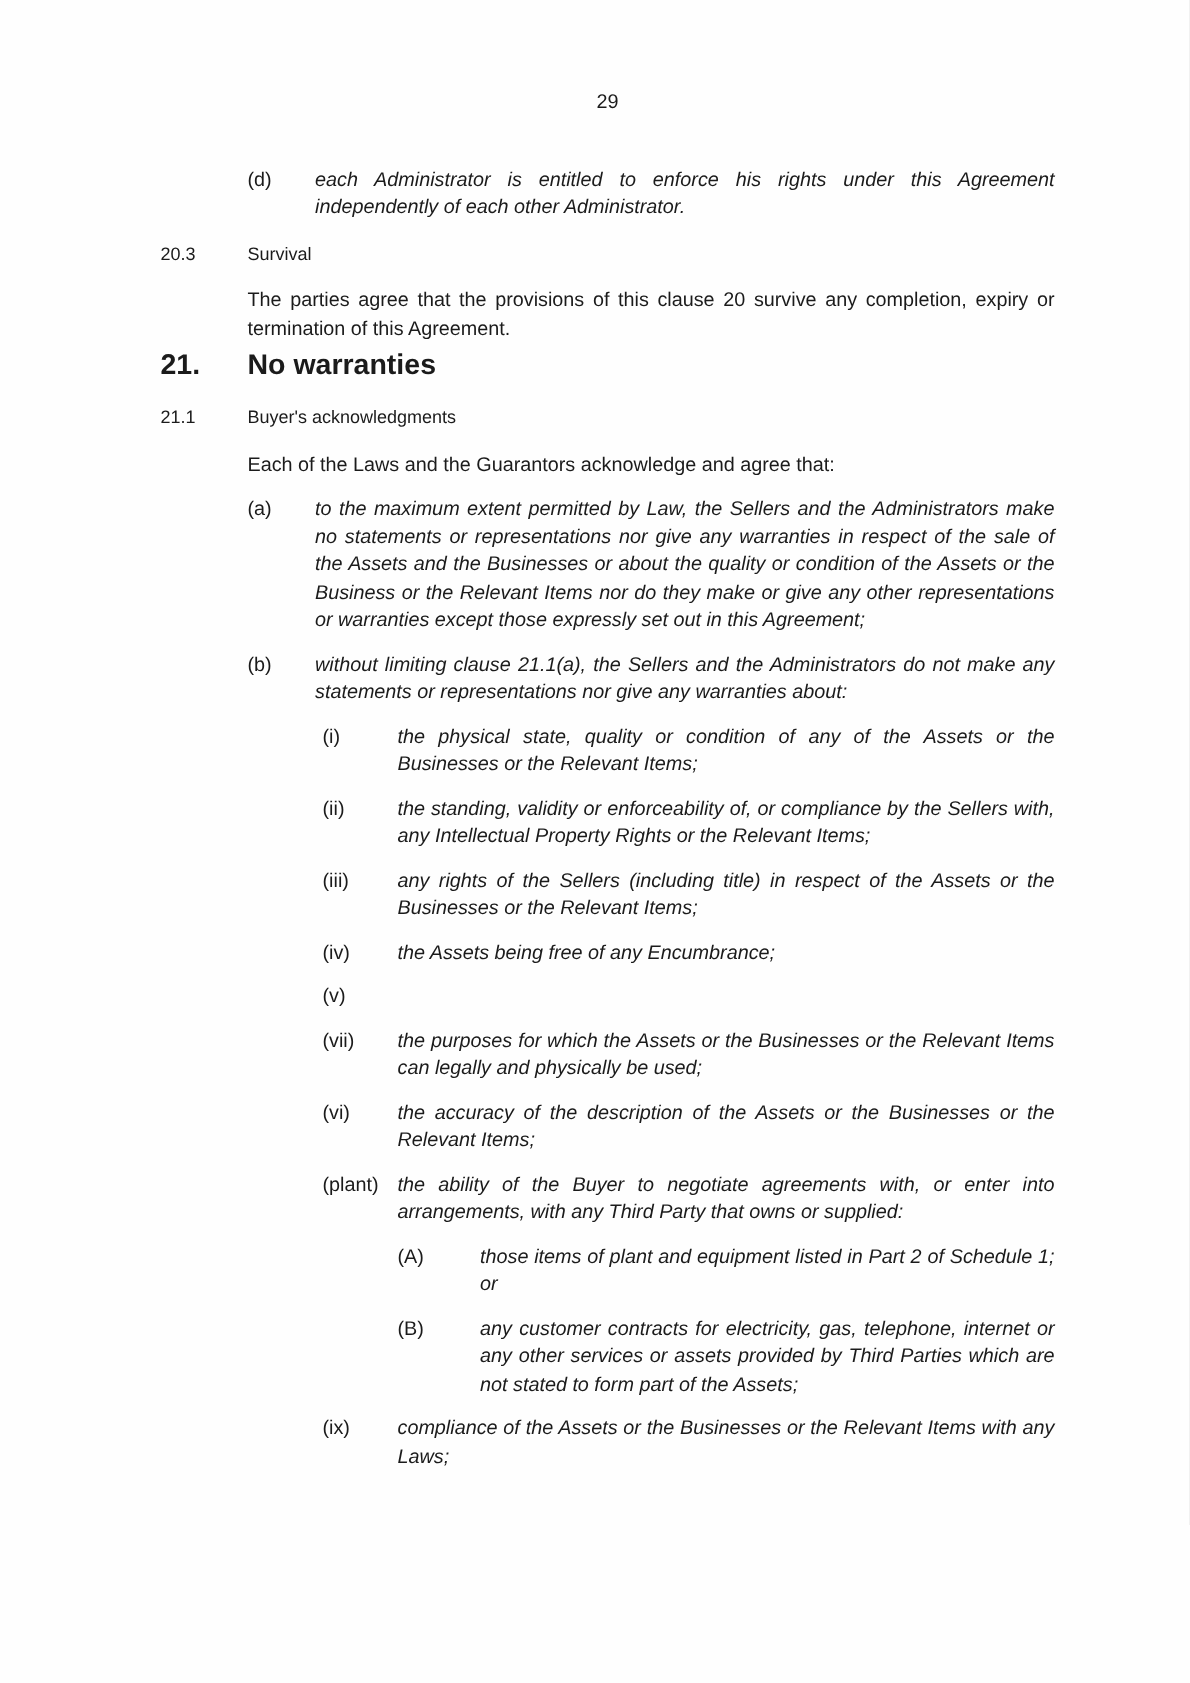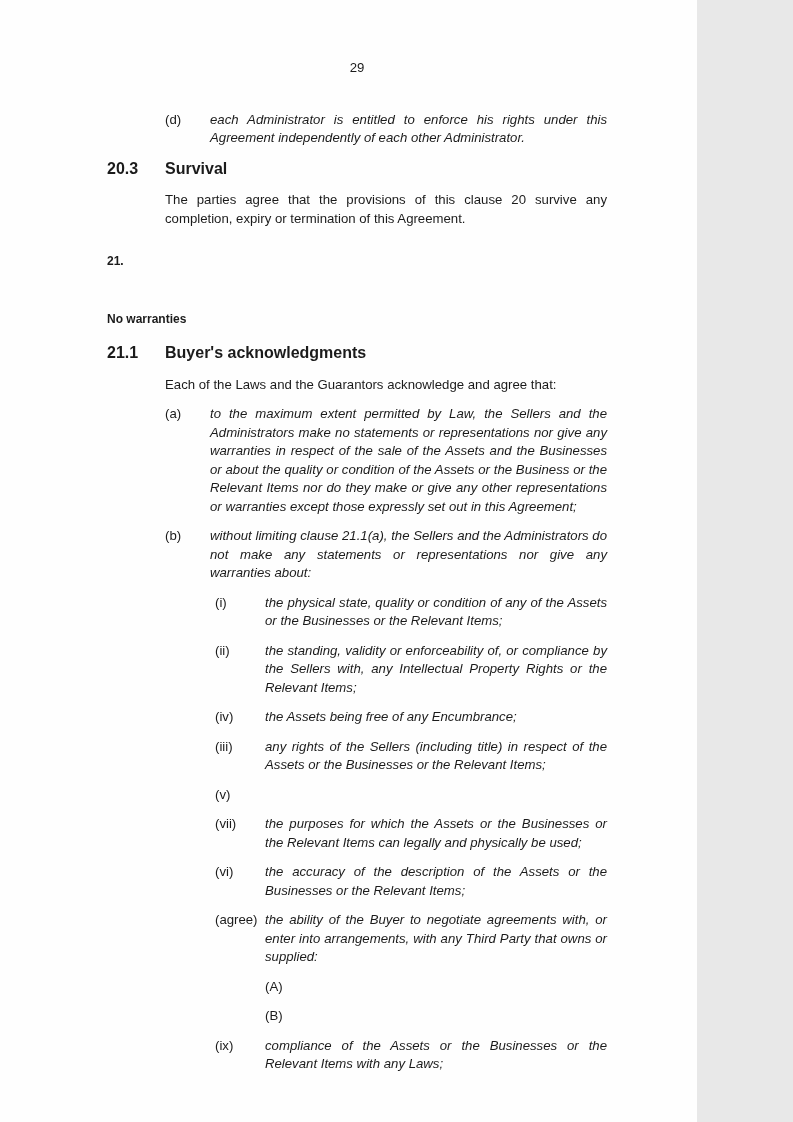--- a/index.html
+++ b/index.html
@@ -2,47 +2,47 @@
 <html><head>
 <meta charset="utf-8">
 <style>
   html, body {
     margin: 0;
     padding: 0;
     background: #e8e8e8;
   }
   .page {
     position: relative;
-    width: 697px;
+    width: 793px;
     height: 1122px;
     margin: 0;
     background: #fefefe;
     box-sizing: border-box;
     padding: 59px 90px 0 107px;
     font-family: "Liberation Sans", "DejaVu Sans", sans-serif;
     font-size: 13.2px;
     line-height: 18.5px;
     color: #1b1b1b;
     overflow: hidden;
   }
   .page-number {
     text-align: center;
     margin: 0 0 33px 0;
   }
   .block { margin: 0 0 11px 0; }
   .row { display: flex; }
 
   
-  .heading-sub { font-weight: bold; font-size: 16px; margin-bottom: 13px; }
-  .heading-major { font-weight: bold; font-size: 12px; line-height: 22px; margin-bottom: 14px; flex-direction: column; }
+  .heading-sub { font-weight: normal; font-size: 12px; margin-bottom: 13px; }
+  .heading-major { font-weight: bold; font-size: 19px; line-height: 22px; margin-bottom: 14px; }
   .h-num { flex: 0 0 58px; }
 
   
   .para { margin-left: 58px; text-align: justify; }
-  .para.tight { margin-bottom: 22px; }
+  .para.tight { margin-bottom: 5px; }
 
   
   .lvl1 { margin-left: 58px; }
   .lvl1 > .lbl { flex: 0 0 45px; }
 
   
   .lvl2 { margin-left: 108px; }
   .lvl2 > .lbl { flex: 0 0 50px; }
 
   
@@ -98,54 +98,56 @@
     <span class="lbl">(i)</span>
     <span class="txt">the physical state, quality or condition of any of the Assets or the Businesses or the Relevant Items;</span>
   </div>
 
   <div class="block row lvl2">
     <span class="lbl">(ii)</span>
     <span class="txt">the standing, validity or enforceability of, or compliance by the Sellers with, any Intellectual Property Rights or the Relevant Items;</span>
   </div>
 
   <div class="block row lvl2">
-    <span class="lbl">(iv)</span>
-    <span class="txt">the Assets being free of any Encumbrance;</span>
+    <span class="lbl">(iii)</span>
+    <span class="txt">any rights of the Sellers (including title) in respect of the Assets or the Businesses or the Relevant Items;</span>
   </div>
 
   <div class="block row lvl2">
-    <span class="lbl">(iii)</span>
-    <span class="txt">any rights of the Sellers (including title) in respect of the Assets or the Businesses or the Relevant Items;</span>
+    <span class="lbl">(iv)</span>
+    <span class="txt">the Assets being free of any Encumbrance;</span>
   </div>
 
   <div class="block row lvl2">
     <span class="lbl">(v)</span>
   </div>
 
   <div class="block row lvl2">
     <span class="lbl">(vii)</span>
     <span class="txt">the purposes for which the Assets or the Businesses or the Relevant Items can legally and physically be used;</span>
   </div>
 
   <div class="block row lvl2">
     <span class="lbl">(vi)</span>
     <span class="txt">the accuracy of the description of the Assets or the Businesses or the Relevant Items;</span>
   </div>
 
   <div class="block row lvl2">
-    <span class="lbl">(agree)</span>
+    <span class="lbl">(plant)</span>
     <span class="txt">the ability of the Buyer to negotiate agreements with, or enter into arrangements, with any Third Party that owns or supplied:</span>
   </div>
 
   <div class="block row lvl3">
     <span class="lbl">(A)</span>
+    <span class="txt">those items of plant and equipment listed in Part 2 of Schedule 1; or</span>
   </div>
 
   <div class="block row lvl3">
     <span class="lbl">(B)</span>
+    <span class="txt">any customer contracts for electricity, gas, telephone, internet or any other services or assets provided by Third Parties which are not stated to form part of the Assets;</span>
   </div>
 
   <div class="block row lvl2">
     <span class="lbl">(ix)</span>
     <span class="txt">compliance of the Assets or the Businesses or the Relevant Items with any Laws;</span>
   </div>
 
 </div>
 
 </body></html>

